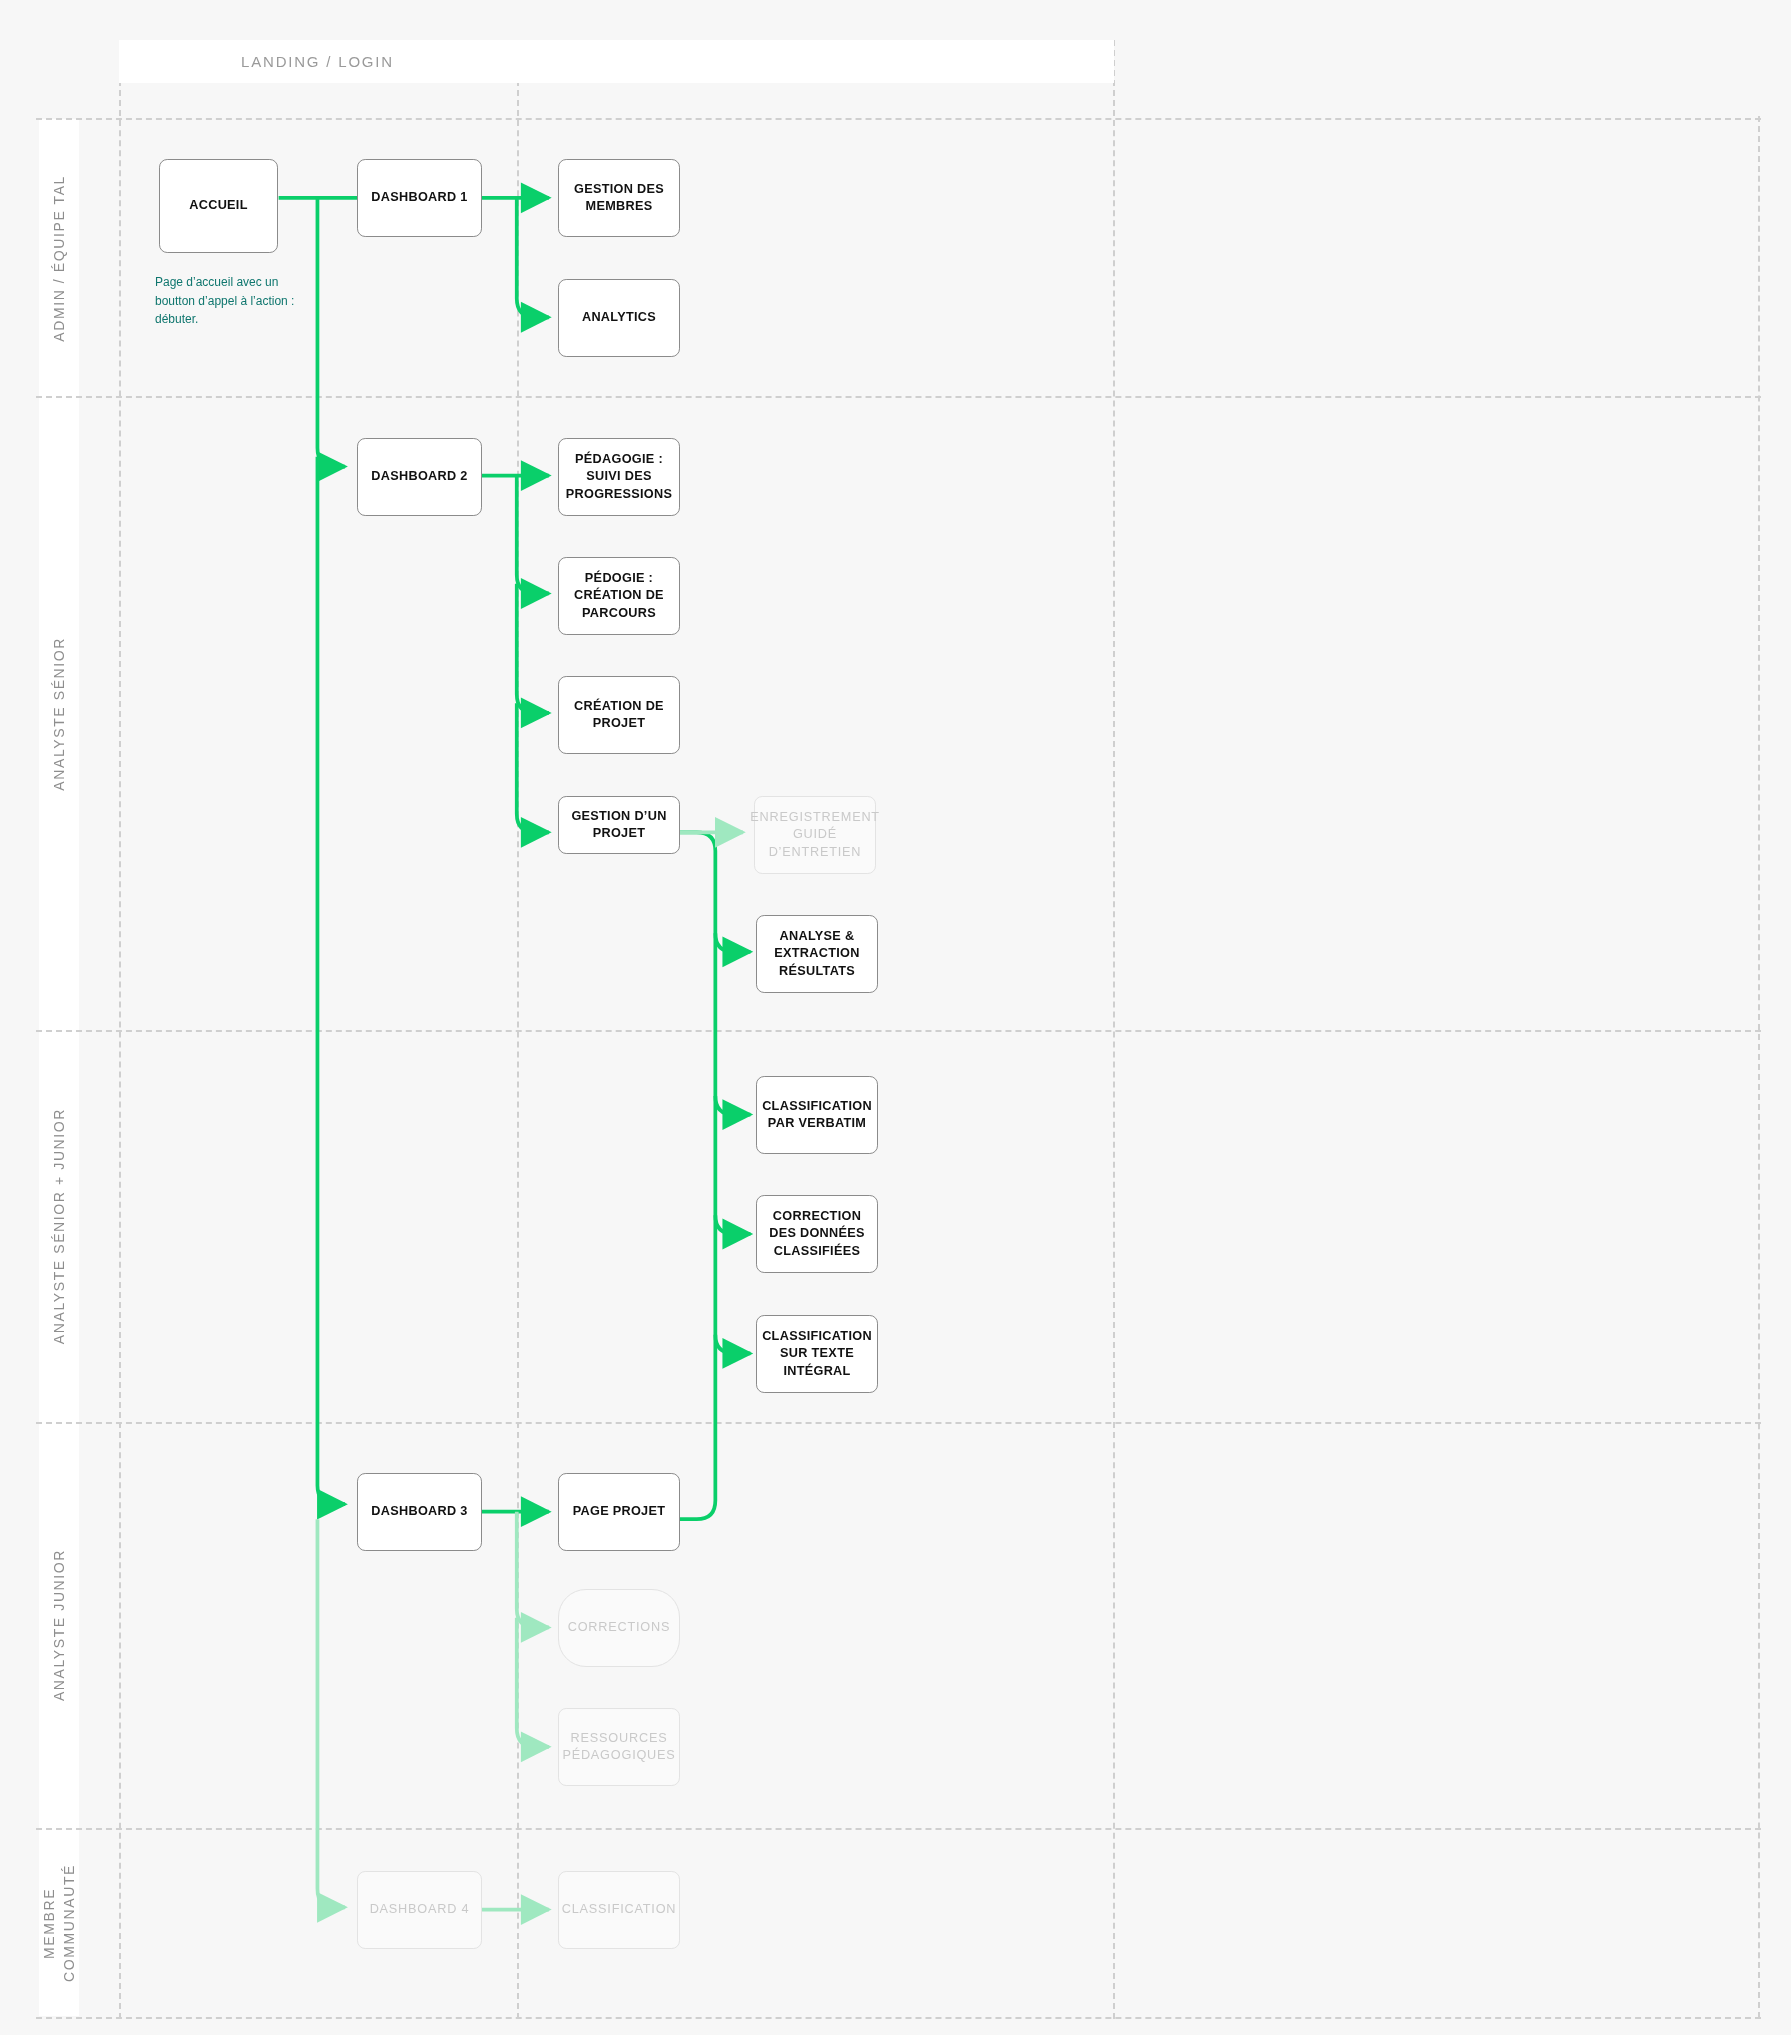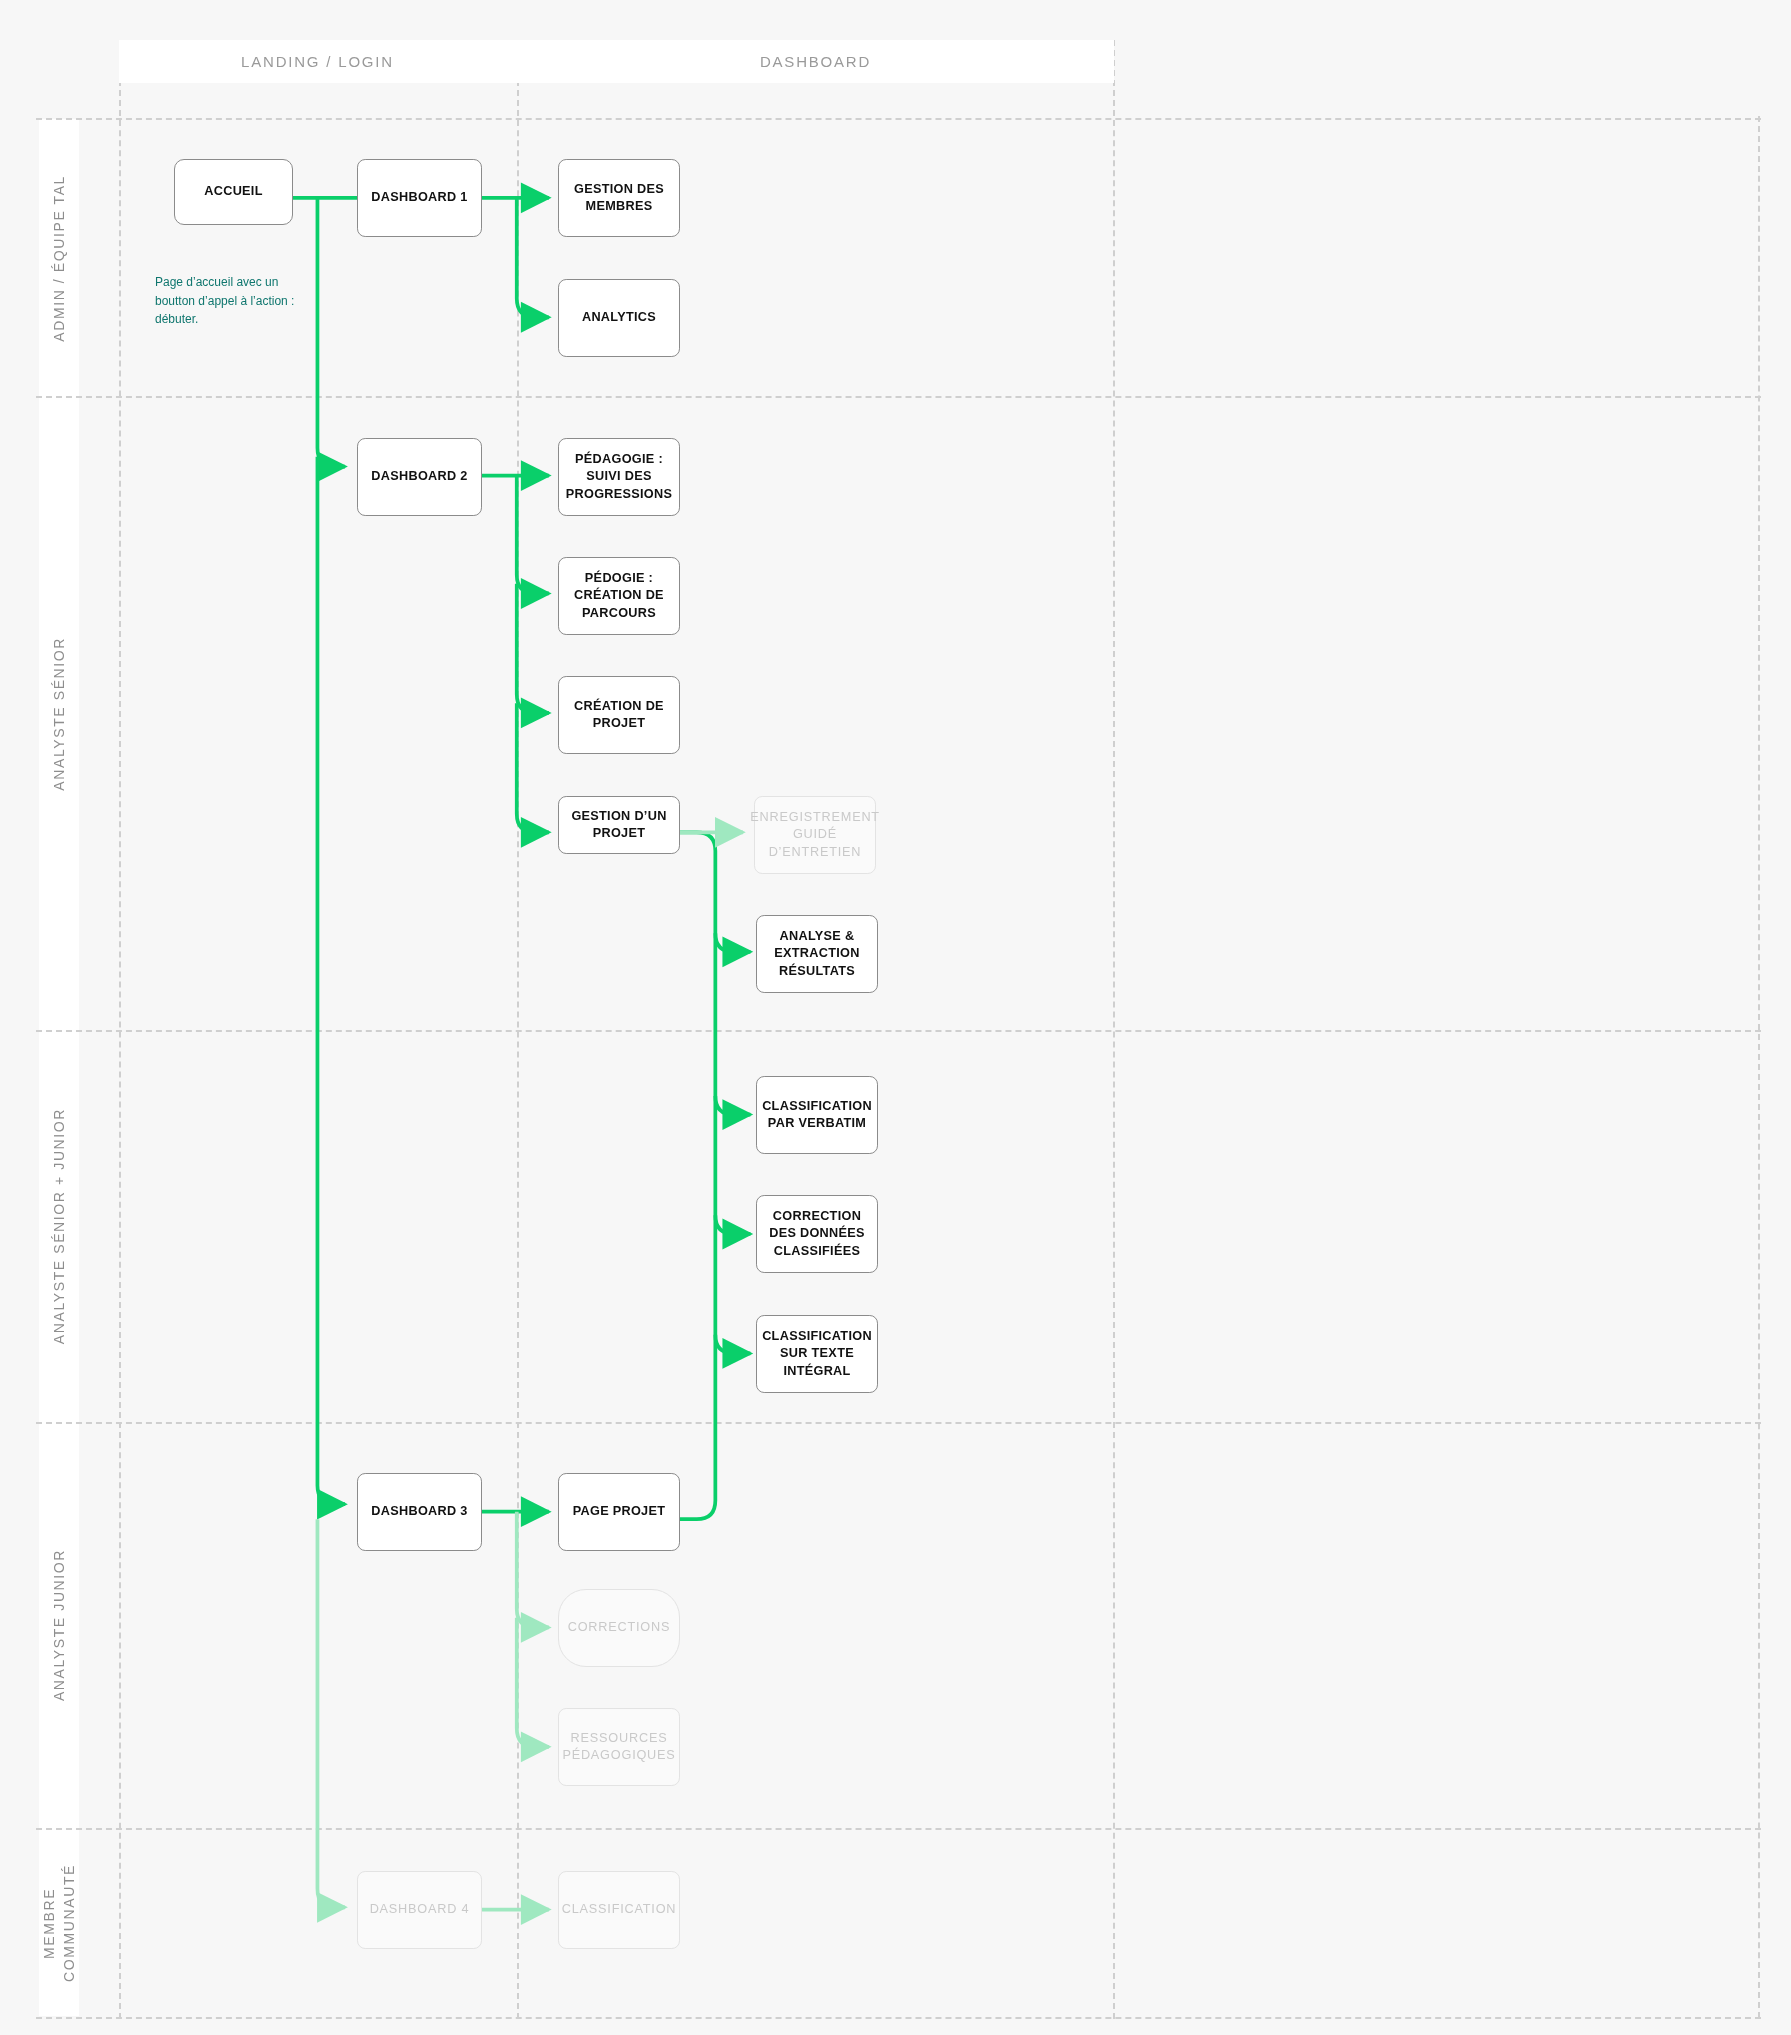--- a/index.html
+++ b/index.html
@@ -109,23 +109,20 @@
   <div class="hline" style="left:36px;top:396px;width:1725px;"></div>
   <div class="hline" style="left:36px;top:1030px;width:1725px;"></div>
   <div class="hline" style="left:36px;top:1422px;width:1725px;"></div>
   <div class="hline" style="left:36px;top:1828px;width:1725px;"></div>
   <div class="hline" style="left:36px;top:2017px;width:1725px;"></div>
 
   <div class="header-band"></div>
   <div class="header-title" style="left:119px;width:397px;justify-content:center;">
     <span>LANDING / LOGIN</span>
   </div>
-  <div class="header-title" style="left:517px;width:597px;">
-    <span>DASHBOARD</span>
-  </div>
 
   <svg class="edges" viewBox="0 0 2400 2726" width="1792" height="2035" xmlns="http://www.w3.org/2000/svg">
     <defs>
       <marker id="ah" viewBox="0 0 12 12" refX="10.5" refY="6" markerWidth="9" markerHeight="9" orient="auto-start-reverse">
         <path d="M 0.5 0.5 L 11.5 6 L 0.5 11.5 z" fill="#0ACF6A"></path>
       </marker>
       <marker id="ahm" viewBox="0 0 12 12" refX="10.5" refY="6" markerWidth="9" markerHeight="9" orient="auto-start-reverse">
         <path d="M 0.5 0.5 L 11.5 6 L 0.5 11.5 z" fill="#9fe8c0"></path>
       </marker>
     </defs>
@@ -165,21 +162,21 @@
 
       <path d="M 692 2025 V 2155 Q 692 2180 717 2180 H 735" marker-end="url(#ahm)"></path>
       <path d="M 692 2167 V 2315 Q 692 2340 717 2340 H 735" marker-end="url(#ahm)"></path>
 
       <path d="M 425 2035 V 2530 Q 425 2555 450 2555 H 462" marker-end="url(#ahm)"></path>
 
       <path d="M 645 2558 H 735" marker-end="url(#ahm)"></path>
     </g>
   </svg>
 
-  <div class="node" style="left:174px;top:159px;width:119px;height:66px;border-radius:10px;">
+  <div class="node" style="left:159px;top:159px;width:119px;height:94px;">
     <span>ACCUEIL</span>
   </div>
 
   <div class="note" style="left:155px;top:273px;">
     <span>Page d’accueil avec un boutton d’appel à l’action :  débuter.</span>
   </div>
 
   <div class="node" style="left:357px;top:159px;width:125px;height:78px;">
     <span>DASHBOARD 1</span>
   </div>

